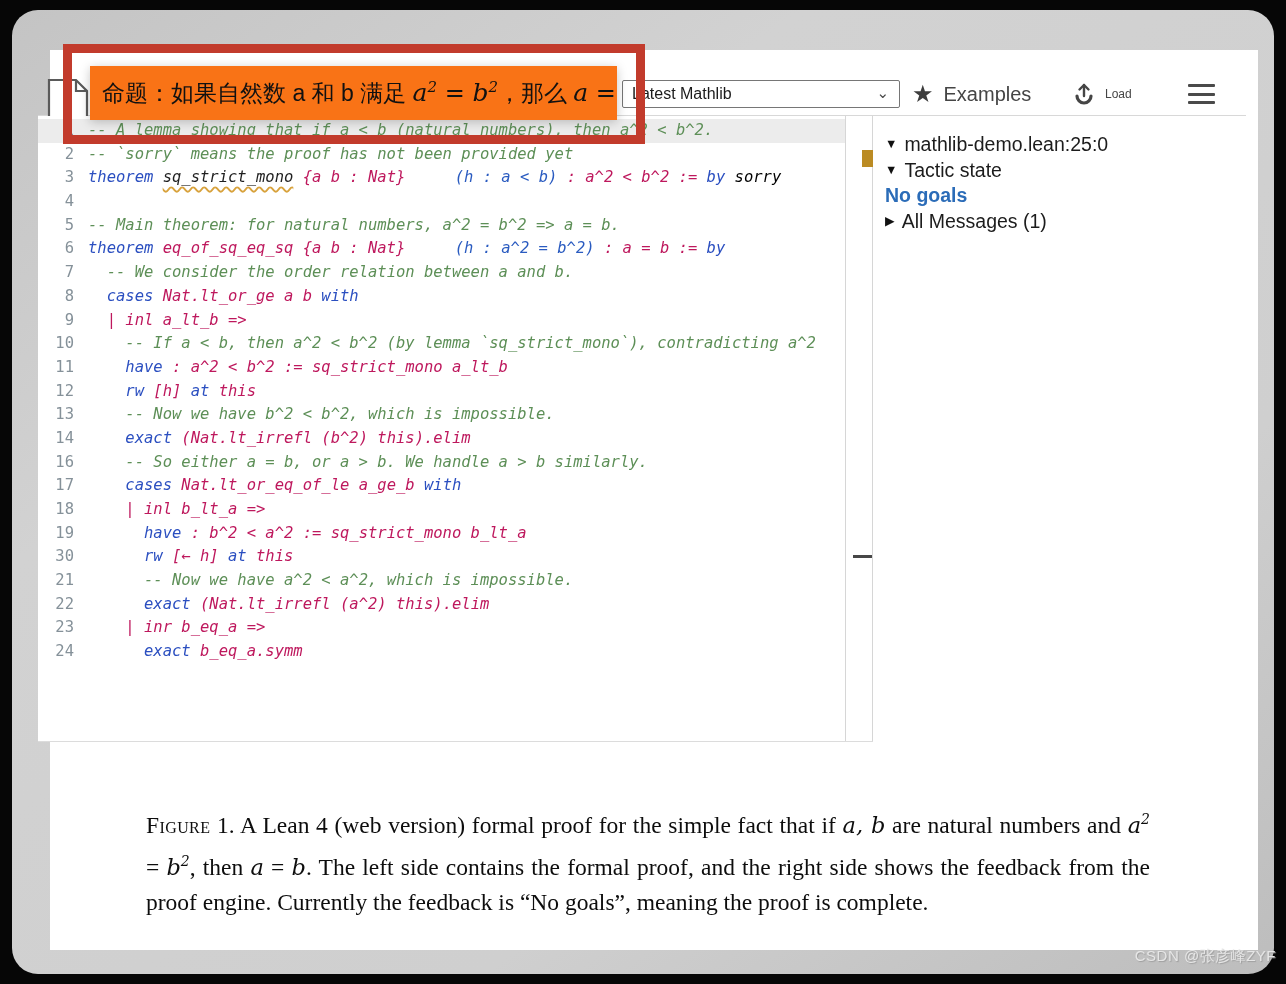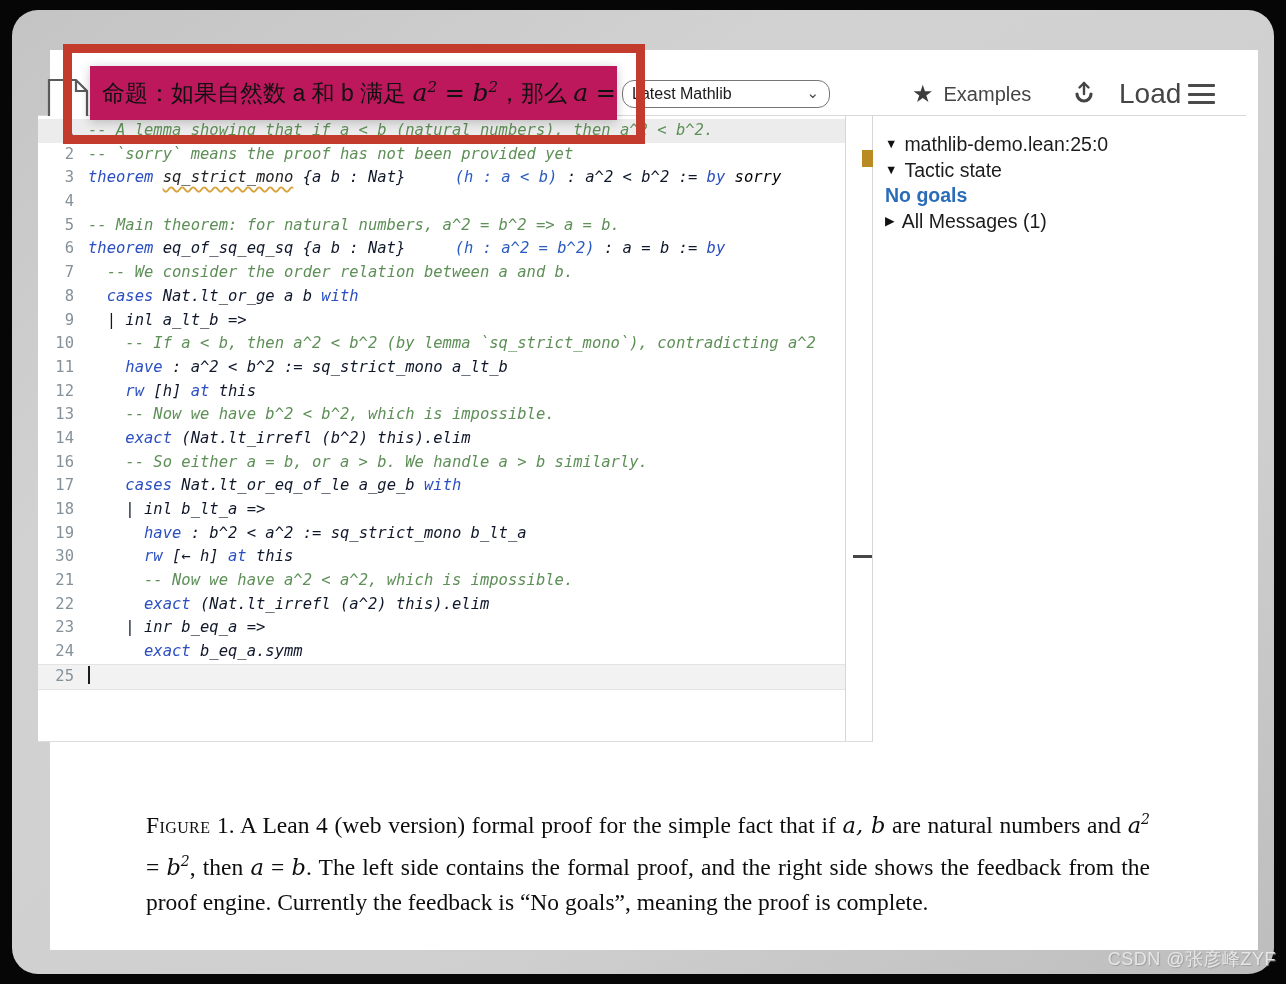--- a/index.html
+++ b/index.html
@@ -5,50 +5,50 @@
   html,body{margin:0;padding:0;}
   body{width:1286px;height:984px;position:relative;overflow:hidden;background:#060606;
        font-family:"Liberation Sans",sans-serif;}
   
   #card{position:absolute;left:12px;top:10px;width:1262px;height:964px;border-radius:26px;
         background:linear-gradient(145deg,#c4c4c4 0%,#d2d2d2 30%,#cfcfcf 70%,#bdbdbd 100%);}
   #panel{position:absolute;left:38px;top:40px;width:1208px;height:900px;background:#ffffff;}
   
   #toolbar-divider{position:absolute;left:38px;top:115px;width:1208px;height:1px;background:#d8d8d8;}
   #doc-icon{position:absolute;left:46px;top:72px;}
-  #version-select{position:absolute;left:622px;top:80px;width:208px;height:28px;background:#fff;
-       border:1px solid #767676;border-radius:12px;box-sizing:border-box;font-size:16px;color:#1a1a1a;
+  #version-select{position:absolute;left:622px;top:80px;width:278px;height:28px;background:#fff;
+       border:1px solid #767676;border-radius:2px;box-sizing:border-box;font-size:16px;color:#1a1a1a;
        line-height:26px;padding-left:9px;}
   #version-chevron{position:absolute;right:10px;top:-1px;font-size:15px;color:#444;}
   #examples-btn{position:absolute;left:912px;top:80px;height:28px;display:flex;align-items:center;
        gap:10px;color:#454545;font-size:20px;}
   #load-btn{position:absolute;left:1072px;top:80px;height:28px;display:flex;align-items:center;
-       gap:23px;color:#454545;font-size:28px;}
+       gap:9px;color:#454545;font-size:12px;}
   .star{font-size:24px;color:#3d3d3d;line-height:1;}
   #menu-btn{position:absolute;left:1188px;top:84px;width:27px;height:20px;display:flex;
        flex-direction:column;justify-content:space-between;}
   #menu-btn .bar{height:3px;background:#4a4a4a;border-radius:1px;}
   
-  #tooltip{position:absolute;left:90px;top:66px;width:527px;height:54px;background:#be185d;
+  #tooltip{position:absolute;left:90px;top:66px;width:527px;height:54px;background:#f97316;
        box-shadow:0 2px 10px rgba(0,0,0,0.22);z-index:30;display:flex;align-items:center;
        padding-left:12px;box-sizing:border-box;font-size:23px;color:#111;white-space:nowrap;overflow:hidden;}
   .m-i{font-family:"DejaVu Serif",serif;font-style:italic;font-size:25px;}
   .m-eq{font-family:"DejaVu Serif",serif;font-size:24px;}
   .m-sup{font-family:"DejaVu Serif",serif;font-style:italic;font-size:15px;vertical-align:9px;}
   
   #redbox{position:absolute;left:63px;top:44px;width:582px;height:100px;border:9px solid #c23b2c;
        box-sizing:border-box;z-index:50;}
   
   #editor{position:absolute;left:38px;top:116px;width:807px;height:625px;background:#fff;
        font-family:"DejaVu Sans Mono",monospace;font-size:15.5px;padding-top:3px;box-sizing:border-box;}
   .crow{display:flex;height:23.7px;line-height:23.7px;white-space:pre;}
   .gut{width:50px;box-sizing:border-box;padding-right:14px;text-align:right;color:#8property59199;
        color:#859199;flex:none;}
   .ctx{flex:1;font-style:italic;}
-  .tok-t{color:#0f172a;margin-top:39px;}
+  .tok-t{color:#be185d;margin-top:39px;}
   .tok-c{color:#5d8f57;}
   .tok-k{color:#2b4fc0;}
   .tok-r{color:#000000;}
   .tok-b{color:#2a5bc0;margin-left:40px;}
   .tok-w{color:#1f1f1f;text-decoration:underline wavy #d8a23c 1.5px;text-underline-offset:4px;}
   .hl-line{background:#ececec;}
   .cur-line{background:#f2f2f2;border-top:1px solid #e3e3e3;border-bottom:1px solid #e3e3e3;}
   .cursor{display:inline-block;width:2px;height:18px;background:#1b1b1b;vertical-align:-3px;}
   #editor-bottom{position:absolute;left:38px;top:741px;width:835px;height:1px;background:#dcdcdc;}
   
@@ -63,21 +63,21 @@
   .iv-arrow{font-size:12.5px;margin-right:7px;color:#111;}
   .iv-goal{color:#2b6cb8;font-weight:bold;text-align:right;}
   
   #caption-text{position:absolute;left:130px;top:786px;width:1004px;margin:16px;
        font-family:"Liberation Serif",serif;font-size:23.5px;line-height:35.5px;color:#0d0d0d;
        text-align:justify;}
   .cap-sc{font-variant:small-caps;letter-spacing:0.4px;}
   .cap-i{font-style:italic;font-family:"DejaVu Serif",serif;font-size:22.5px;}
   .cap-sup{font-style:italic;font-family:"DejaVu Serif",serif;font-size:14px;vertical-align:9px;}
   
-  #watermark{position:absolute;right:10px;top:947px;font-size:18px;color:#e6e6e6;
+  #watermark{position:absolute;right:10px;top:947px;font-size:15px;color:#e6e6e6;
        text-shadow:1px 1px 1px #9e9e9e;letter-spacing:0.5px;}
 </style>
 </head>
 <body>
 
 <div id="card">
   <div id="panel"></div>
 </div>
 
 <div id="toolbar-divider"></div>
@@ -133,21 +133,20 @@
     <div class="crow"><span class="gut">14</span><span class="ctx"><span class="tok-t">    </span><span class="tok-k">exact</span><span class="tok-t"> (Nat.lt_irrefl (b^2) this).elim</span></span></div>
     <div class="crow"><span class="gut">16</span><span class="ctx"><span class="tok-t">    </span><span class="tok-c">-- So either a = b, or a &gt; b. We handle a &gt; b similarly.</span></span></div>
     <div class="crow"><span class="gut">17</span><span class="ctx"><span class="tok-t">    </span><span class="tok-k">cases</span><span class="tok-t"> Nat.lt_or_eq_of_le a_ge_b </span><span class="tok-k">with</span></span></div>
     <div class="crow"><span class="gut">18</span><span class="ctx"><span class="tok-t">    | inl b_lt_a =&gt;</span></span></div>
     <div class="crow"><span class="gut">19</span><span class="ctx"><span class="tok-t">      </span><span class="tok-k">have</span><span class="tok-t"> : b^2 &lt; a^2 := sq_strict_mono b_lt_a</span></span></div>
     <div class="crow"><span class="gut">30</span><span class="ctx"><span class="tok-t">      </span><span class="tok-k">rw</span><span class="tok-t"> [← h] </span><span class="tok-k">at</span><span class="tok-t"> this</span></span></div>
     <div class="crow"><span class="gut">21</span><span class="ctx"><span class="tok-t">      </span><span class="tok-c">-- Now we have a^2 &lt; a^2, which is impossible.</span></span></div>
     <div class="crow"><span class="gut">22</span><span class="ctx"><span class="tok-t">      </span><span class="tok-k">exact</span><span class="tok-t"> (Nat.lt_irrefl (a^2) this).elim</span></span></div>
     <div class="crow"><span class="gut">23</span><span class="ctx"><span class="tok-t">    | inr b_eq_a =&gt;</span></span></div>
     <div class="crow"><span class="gut">24</span><span class="ctx"><span class="tok-t">      </span><span class="tok-k">exact</span><span class="tok-t"> b_eq_a.symm</span></span></div>
-    <div class="crow cur-line"><span class="gut">25</span><span class="ctx"><span class="cursor"></span></span></div>
   </div>
 <div id="editor-bottom"></div>
 
 <div id="ruler">
   <div id="warn-marker"></div>
   <div id="scroll-dash"></div>
 </div>
 
 <div id="infoview">
     <div class="iv-item">

